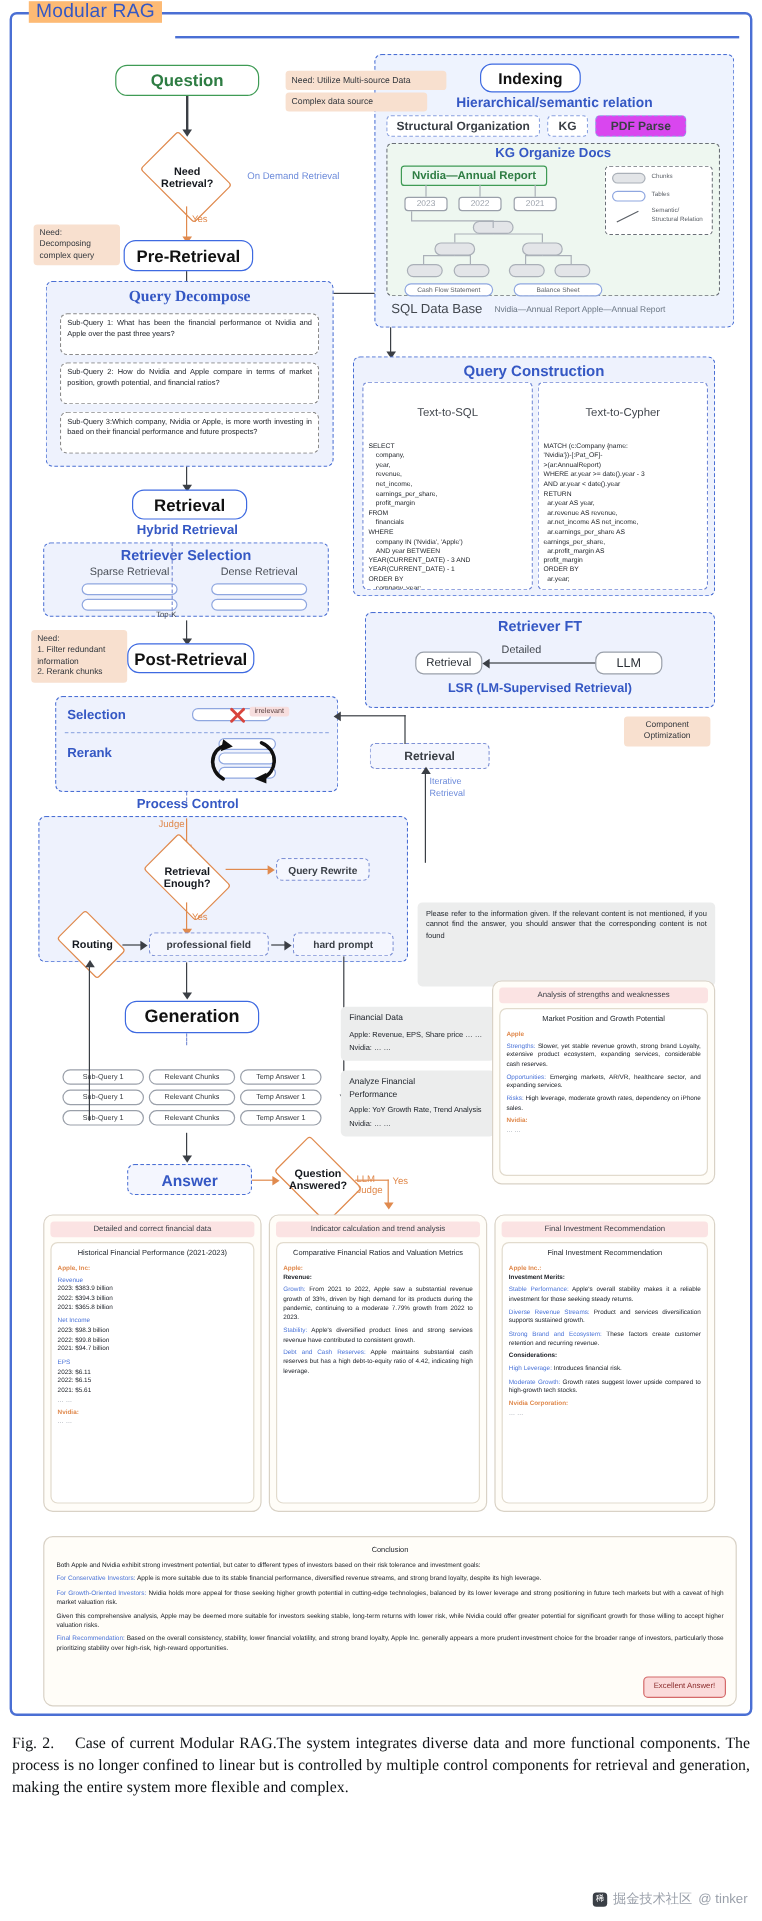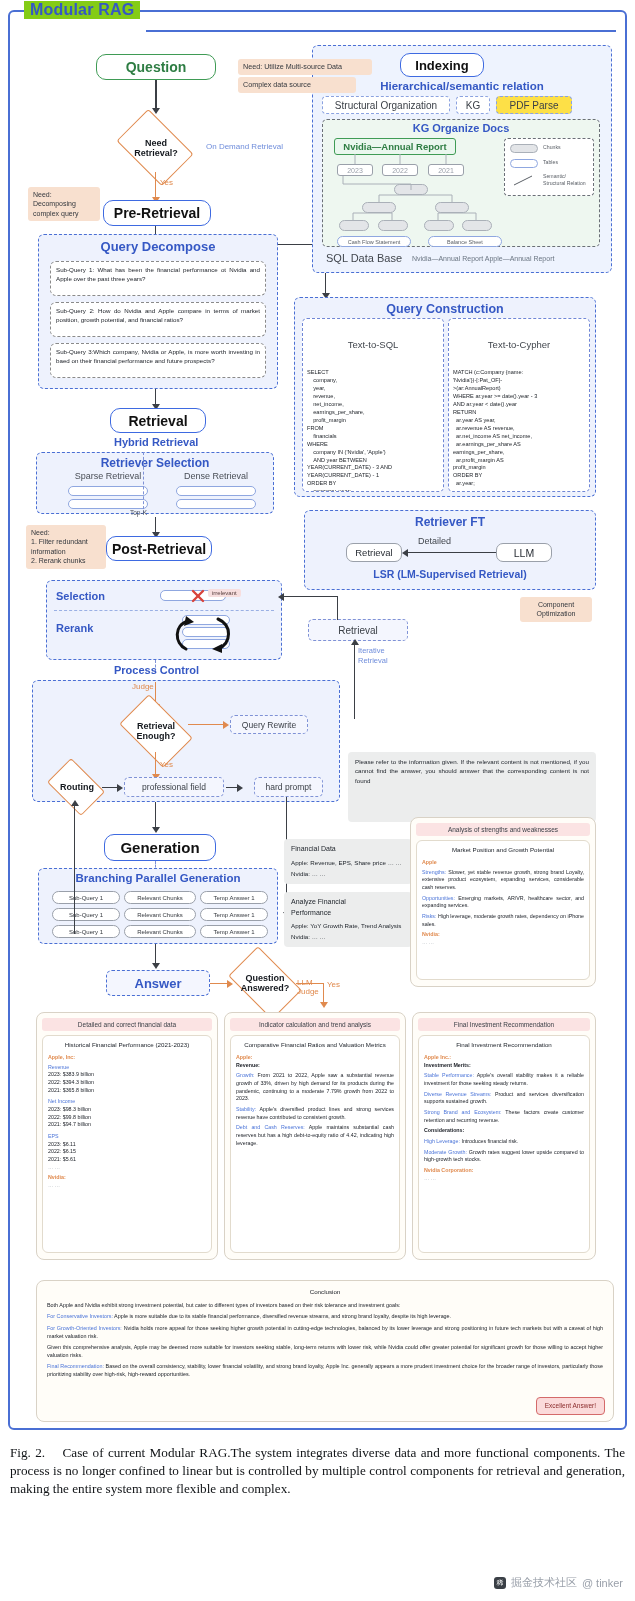--- a/index.html
+++ b/index.html
@@ -14,22 +14,22 @@
   }
 
   
   #diagram {
     position:absolute; left:8px; top:10px; width:619px; height:1420px;
     border:2px solid #4a6fd4; border-radius:6px;
     background:#ffffff;
   }
   #modular-title {
     position:absolute; left:14px; top:-11px;
-    background:#84cc16; padding:0 6px;
-    color:#3558c4; font-size:16px; font-weight:bold;
+    background:#fdba74; padding:0 6px;
+    color:#3558c4; font-size:16px; font-weight:normal;
     letter-spacing:.2px;
   }
   #title-rule {
     position:absolute; left:136px; top:18px; width:470px; height:2px;
     background:#4a6fd4;
   }
 
   
   .node {
     position:absolute; display:flex; align-items:center; justify-content:center;
@@ -145,21 +145,21 @@
 
   
   .chunk { position:absolute; border:1px solid #8fa7e0; border-radius:5px; background:#fff; }
   .chunk-g { position:absolute; border:1px solid #aab0b8; border-radius:8px; background:#e3e5e8; }
   .pill {
     position:absolute; border:1px solid #9aa0aa; border-radius:10px; background:#fff;
     font-size:6px; display:flex; align-items:center; justify-content:center; color:#33373d;
   }
   .pill-dash {
     position:absolute; border:1px dashed #7f92d6; border-radius:7px; background:#f4f6fe;
-    font-size:8.5px; display:flex; align-items:center; justify-content:center; color:#3a3f46;
+    font-size:8.5px; display:flex; align-items:center; justify-content:center; color:#3a3f46;font-weight:bold;
   }
   .greybox {
     position:absolute; background:#eceded; border-radius:4px; padding:5px 7px;
     font-size:6.2px; line-height:1.5; color:#22272e; text-align:justify;
   }
 </style>
 </head>
 <body>
 
 <div id="diagram">
@@ -185,21 +185,21 @@
   <div class="peach" style="left:18px; top:175px; width:72px;">
     <div>Need:</div>
     <div>Decomposing</div>
     <div>complex query</div>
   </div>
 
   <div class="node stage" style="left:93px; top:188px; width:108px; height:26px;">Pre-Retrieval</div>
   <div class="ln" style="left:145px; top:214px; width:1.4px; height:12px;"></div>
 
   <div class="dashpanel" style="left:28px; top:222px; width:240px; height:155px;">
-    <div class="dashpanel-title" style="font-size:13px; padding-top:4px;">Query Decompose</div>
+    <div class="dashpanel-title" style="font-size:13px; padding-top:4px;font-family:Liberation Serif, serif;">Query Decompose</div>
   </div>
   <div class="dashbox" style="left:40px; top:249px; width:216px; height:35px;">Sub-Query 1: What has been the financial performance ot Nvidia and Apple over the past three years?</div>
   <div class="dashbox" style="left:40px; top:290px; width:216px; height:35px;">Sub-Query 2: How do Nvidia and Apple compare in terms of market position, growth potential, and financial ratios?</div>
   <div class="dashbox" style="left:40px; top:331px; width:216px; height:35px;">Sub-Query 3:Which company, Nvidia or Apple, is more worth investing in baed on their financial performance and future prospects?</div>
 
   <div class="ln" style="left:268px; top:232px; width:48px; height:1.4px;"></div>
   <div class="ln" style="left:315px; top:232px; width:1.4px; height:52px;"></div>
   <div class="arrow-d" style="left:312px; top:281px;"></div>
 
   <div class="ln" style="left:145px; top:377px; width:1.4px; height:18px;"></div>
@@ -275,34 +275,31 @@
   <div class="arrow-d-o" style="left:142px; top:762px;"></div>
   <div style="position:absolute; left:150px; top:748px; color:#e08a4e; font-size:8px;">Yes</div>
 
   <div class="diamond" style="left:42px; top:758px; width:48px; height:34px;"></div>
   <div class="diamond-lbl" style="left:36px; top:765px; width:62px; height:20px;">Routing</div>
   <div class="ln" style="left:92px; top:775px; width:18px; height:1.4px;"></div>
   <div class="arrow-r" style="left:107px; top:772px;"></div>
   <div class="pill-dash" style="left:114px; top:765px; width:100px; height:20px; border-radius:5px;">professional field</div>
   <div class="ln" style="left:216px; top:775px; width:14px; height:1.4px;"></div>
   <div class="arrow-r" style="left:227px; top:772px;"></div>
-  <div class="pill-dash" style="left:244px; top:765px; width:69px; height:20px; border-radius:5px;">hard prompt</div>
+  <div class="pill-dash" style="left:234px; top:765px; width:84px; height:20px; border-radius:5px;">hard prompt</div>
 
   <div class="ln" style="left:276px; top:785px; width:1.4px; height:118px;"></div>
   <div class="arrow-d" style="left:273px; top:900px;"></div>
 
   <div class="ln" style="left:145px; top:790px; width:1.4px; height:28px;"></div>
   <div class="arrow-d" style="left:142px; top:815px;"></div>
 
   <div class="node stage" style="left:94px; top:822px; width:112px; height:27px; font-size:15px;">Generation</div>
   <div class="ln" style="left:145px; top:849px; width:1.4px; height:10px; background:none; border-left:1.4px dashed #7f92d6;"></div>
 
-  <div class="dashpanel" style="left:28px; top:856px; width:240px; height:76px;">
-    <div class="dashpanel-title" style="font-size:11.5px;">Branching Parallel Generation</div>
-  </div>
   <div class="pill" style="left:42px; top:879px; width:68px; height:13px;">Sub-Query 1</div>
   <div class="pill" style="left:114px; top:879px; width:72px; height:13px;">Relevant Chunks</div>
   <div class="pill" style="left:190px; top:879px; width:68px; height:13px;">Temp Answer 1</div>
   <div class="pill" style="left:42px; top:896px; width:68px; height:13px;">Sub-Query 1</div>
   <div class="pill" style="left:114px; top:896px; width:72px; height:13px;">Relevant Chunks</div>
   <div class="pill" style="left:190px; top:896px; width:68px; height:13px;">Temp Answer 1</div>
   <div class="pill" style="left:42px; top:913px; width:68px; height:13px;">Sub-Query 1</div>
   <div class="pill" style="left:114px; top:913px; width:72px; height:13px;">Relevant Chunks</div>
   <div class="pill" style="left:190px; top:913px; width:68px; height:13px;">Temp Answer 1</div>
 
@@ -328,21 +325,21 @@
     <div>LLM</div>
     <div>Judge</div>
   </div>
   <div style="position:absolute; left:317px; top:968px; color:#e08a4e; font-size:8px;">Yes</div>
 
   <div class="dashpanel" style="left:302px; top:33px; width:300px; height:228px; background:#eef3fe;"></div>
   <div class="node stage" style="left:390px; top:41px; width:84px; height:24px; font-size:13px;">Indexing</div>
   <div style="position:absolute; left:302px; top:68px; width:300px; text-align:center; color:#3558c4; font-weight:bold; font-size:11.5px;">Hierarchical/semantic relation</div>
   <div class="pill-dash" style="left:312px; top:84px; width:128px; height:18px; border-radius:4px; font-size:10px; background:#fff; border-color:#8ba2e0;">Structural Organization</div>
   <div class="pill-dash" style="left:446px; top:84px; width:34px; height:18px; border-radius:4px; font-size:10px; background:#fff; border-color:#8ba2e0;">KG</div>
-  <div class="pill-dash" style="left:486px; top:84px; width:76px; height:18px; border-radius:4px; font-size:10px; background:#fde047; border-color:#8ba2e0;">PDF Parse</div>
+  <div class="pill-dash" style="left:486px; top:84px; width:76px; height:18px; border-radius:4px; font-size:10px; background:#d946ef; border-color:#8ba2e0;">PDF Parse</div>
 
   <div style="position:absolute; left:312px; top:107px; width:278px; height:128px; border:1px dashed #6a6f77; border-radius:5px; background:#eef7f0;"></div>
   <div style="position:absolute; left:312px; top:110px; width:278px; text-align:center; color:#3558c4; font-weight:bold; font-size:11px;">KG Organize Docs</div>
   <div class="node green-box" style="left:324px; top:126px; width:122px; height:17px; font-size:9.5px; border-radius:3px; background:#eaf7ee;">Nvidia—Annual Report</div>
   <div class="pill" style="left:327px; top:152px; width:36px; height:12px; border-radius:3px; color:#9aa0aa; font-size:7px;">2023</div>
   <div class="pill" style="left:372px; top:152px; width:36px; height:12px; border-radius:3px; color:#9aa0aa; font-size:7px;">2022</div>
   <div class="pill" style="left:418px; top:152px; width:36px; height:12px; border-radius:3px; color:#9aa0aa; font-size:7px;">2021</div>
   <svg width="140" height="12" viewBox="0 0 140 12" style="position:absolute; left:324px; top:142px;">
     <line x1="21" y1="0" x2="21" y2="10" stroke="#aab0b8" stroke-width="1"></line>
     <line x1="66" y1="0" x2="66" y2="10" stroke="#aab0b8" stroke-width="1"></line>

